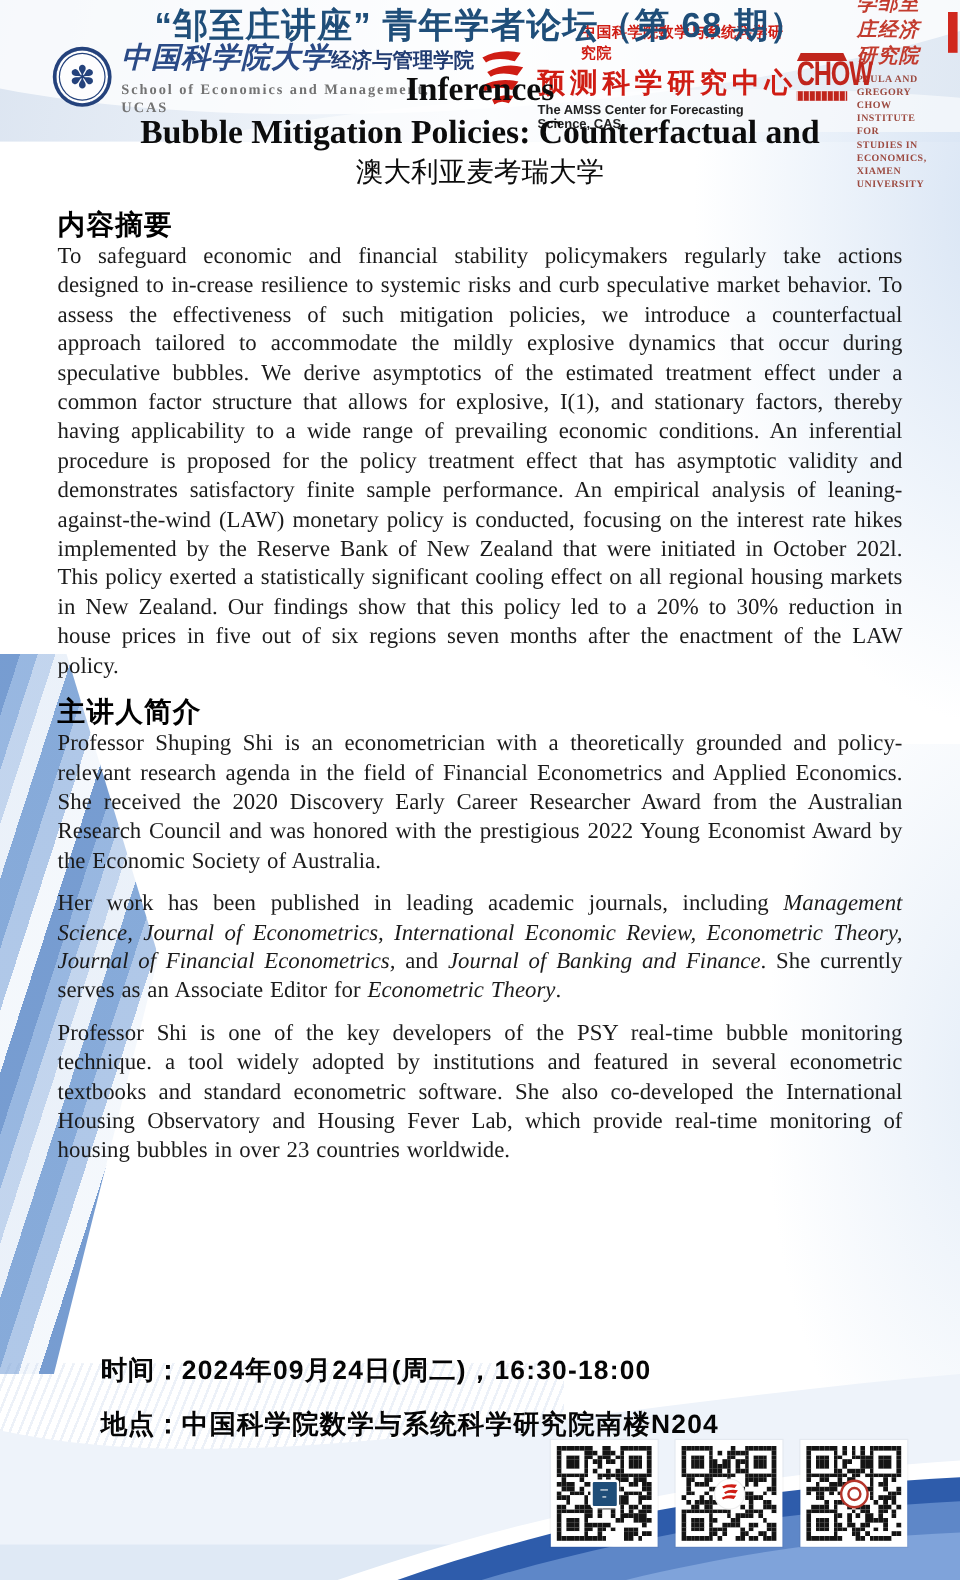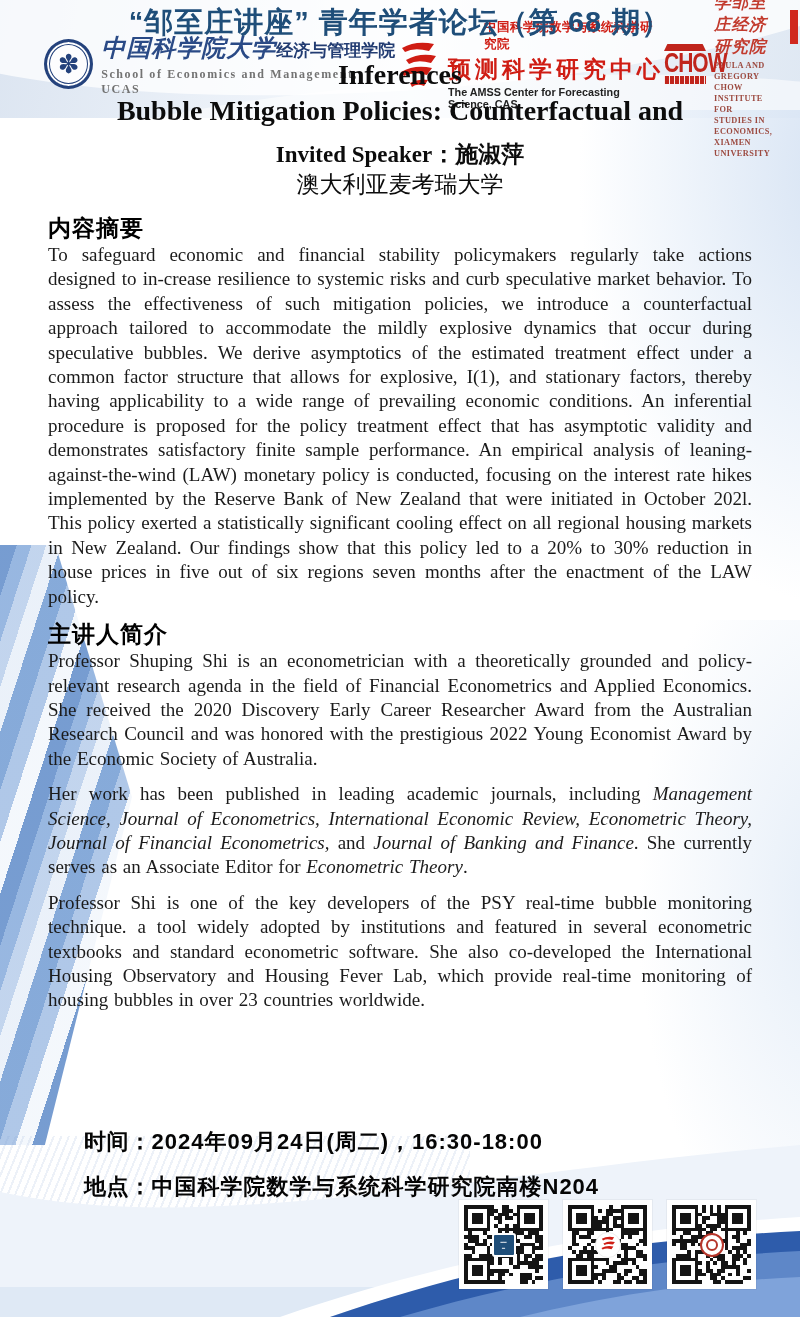--- a/index.html
+++ b/index.html
@@ -175,23 +175,20 @@
       </div>
     </div>
   </header>
 
   <main class="content">
     <h1 class="series-title">“邹至庄讲座” 青年学者论坛（第 68 期）</h1>
     <h2 class="talk-title">
       <div>Inferences</div>
       <div>Bubble Mitigation Policies: Counterfactual and</div>
     </h2>
-    <div class="speaker-line">
-      <span>Invited Speaker：</span><span>施淑萍</span>
-    </div>
     <div class="affiliation">澳大利亚麦考瑞大学</div>
 
     <h3 class="sec-head">内容摘要</h3>
     <p class="body-p">To safeguard economic and financial stability policymakers regularly take actions designed to in-crease resilience to systemic risks and curb speculative market behavior. To assess the effectiveness of such mitigation policies, we introduce a counterfactual approach tailored to accommodate the mildly explosive dynamics that occur during speculative bubbles. We derive asymptotics of the estimated treatment effect under a common factor structure that allows for explosive, I(1), and stationary factors, thereby having applicability to a wide range of prevailing economic conditions. An inferential procedure is proposed for the policy treatment effect that has asymptotic validity and demonstrates satisfactory finite sample performance. An empirical analysis of leaning-against-the-wind (LAW) monetary policy is conducted, focusing on the interest rate hikes implemented by the Reserve Bank of New Zealand that were initiated in October 202l. This policy exerted a statistically significant cooling effect on all regional housing markets in New Zealand. Our findings show that this policy led to a 20% to 30% reduction in house prices in five out of six regions seven months after the enactment of the LAW policy.</p>
 
     <h3 class="sec-head bio-head">主讲人简介</h3>
     <p class="body-p">Professor Shuping Shi is an econometrician with a theoretically grounded and policy-relevant research agenda in the field of Financial Econometrics and Applied Economics. She received the 2020 Discovery Early Career Researcher Award from the Australian Research Council and was honored with the prestigious 2022 Young Economist Award by the Economic Society of Australia.</p>
     <p class="body-p gap"><span>Her work has been published in leading academic journals, including </span><i>Management Science, Journal of Econometrics, International Economic Review, Econometric Theory, Journal of Financial Econometrics,</i><span> and </span><i>Journal of Banking and Finance</i><span>. She currently serves as an Associate Editor for </span><i>Econometric Theory</i><span>.</span></p>
     <p class="body-p gap">Professor Shi is one of the key developers of the PSY real-time bubble monitoring technique. a tool widely adopted by institutions and featured in several econometric textbooks and standard econometric software. She also co-developed the International Housing Observatory and Housing Fever Lab, which provide real-time monitoring of housing bubbles in over 23 countries worldwide.</p>
   </main>

